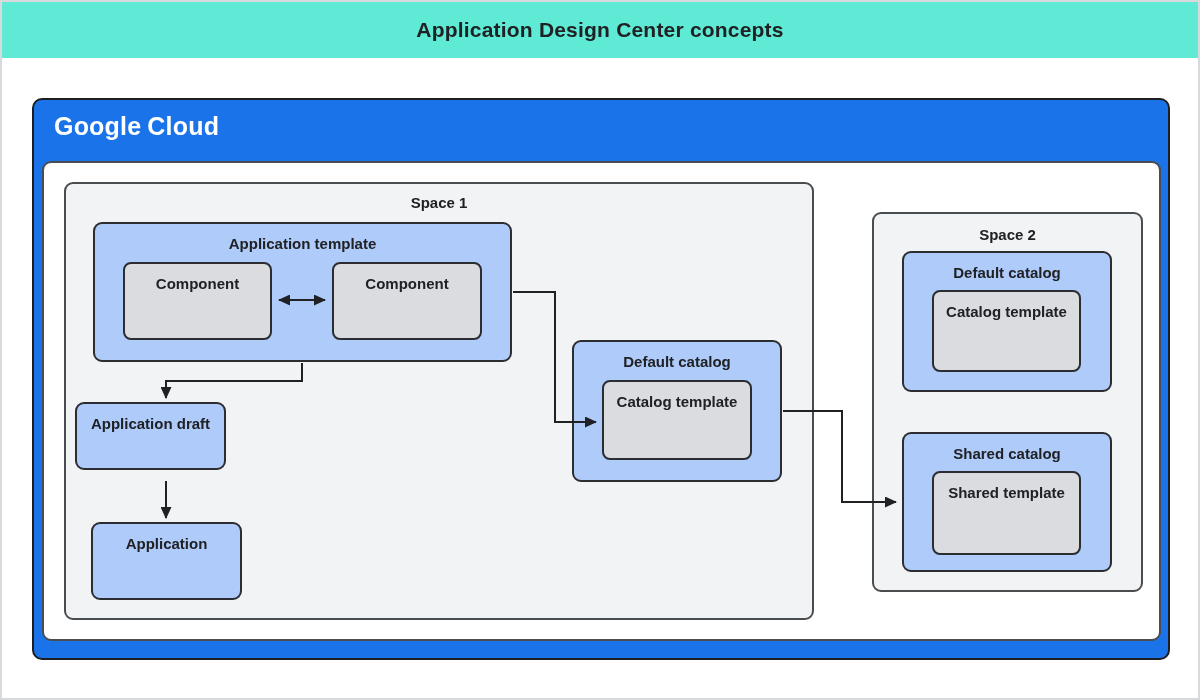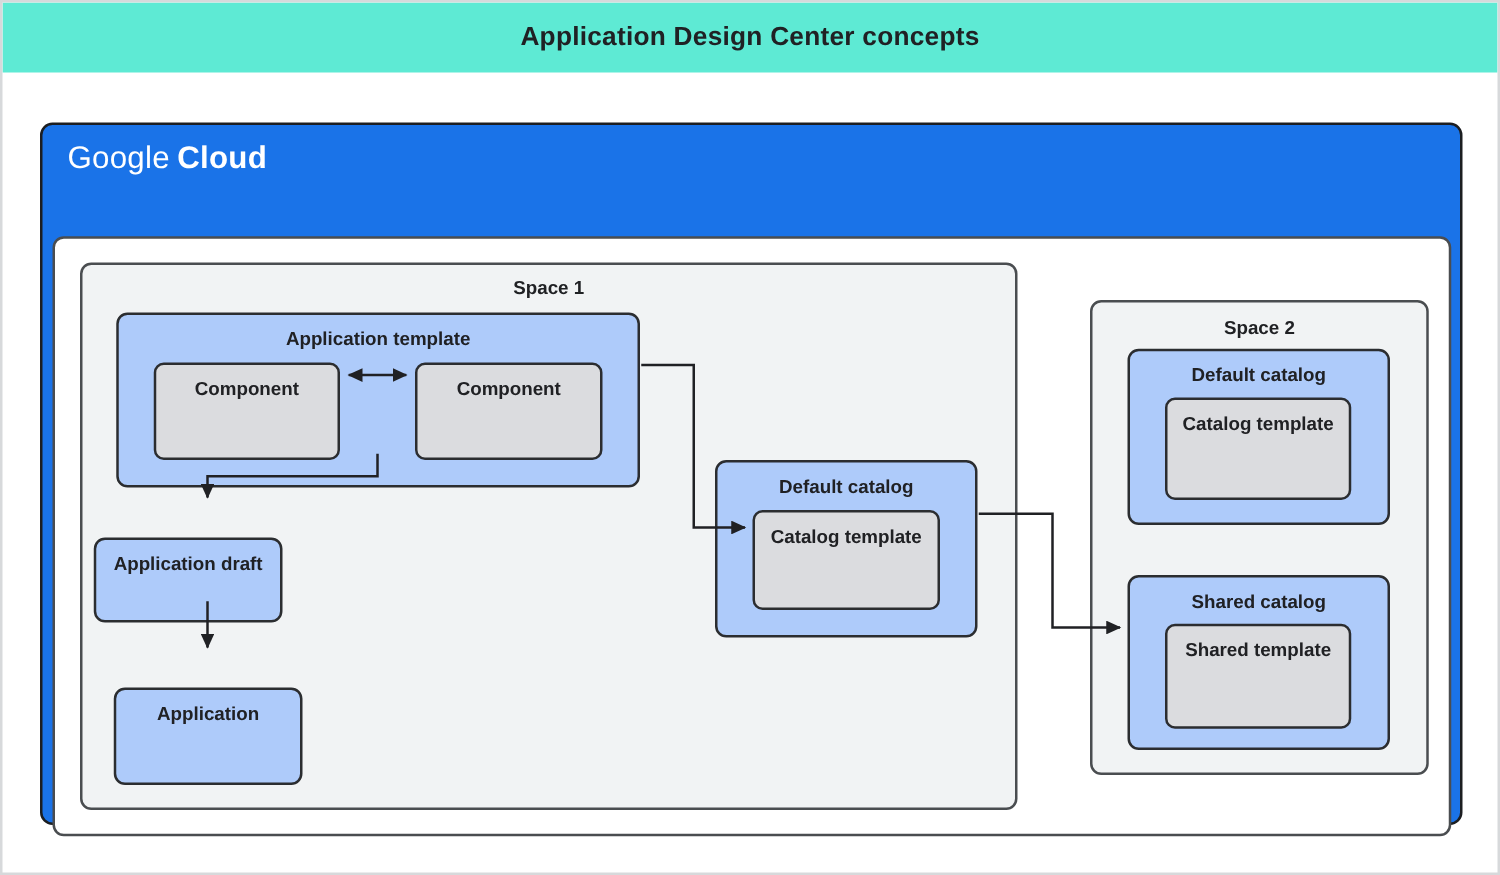--- a/index.html
+++ b/index.html
@@ -30,30 +30,29 @@
     background: #1a73e8;
     border: 2px solid #1c1e21;
     border-radius: 10px;
   }
 
   .brand {
     position: absolute; left: 20px; top: 12px;
     color: #ffffff; font-size: 25px; letter-spacing: 0.2px;
     white-space: nowrap;
   }
-  .brand .g { font-weight: 400; }
+  .brand .g { font-weight: 700; }
   .brand .c { font-weight: 700; margin-left: 6px; }
 
   .white-box {
     position: absolute; left: 8px; top: 61px;
     width: 1119px; height: 480px;
     background: #ffffff;
     border: 2px solid #4a4d50;
     border-radius: 9px;
-    margin-top: 28px;
   }
 
   .space {
     position: absolute;
     background: #f1f3f4;
     border: 2px solid #4a4d50;
     border-radius: 9px;
   }
   .space1 { left: 20px; top: 19px; width: 750px; height: 438px; }
   .space2 { left: 828px; top: 49px; width: 271px; height: 380px; }

